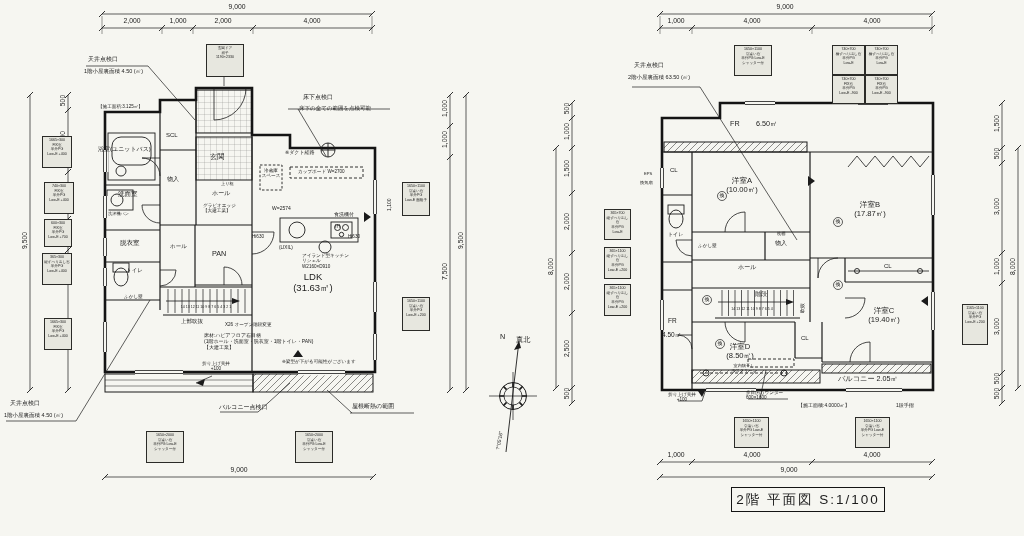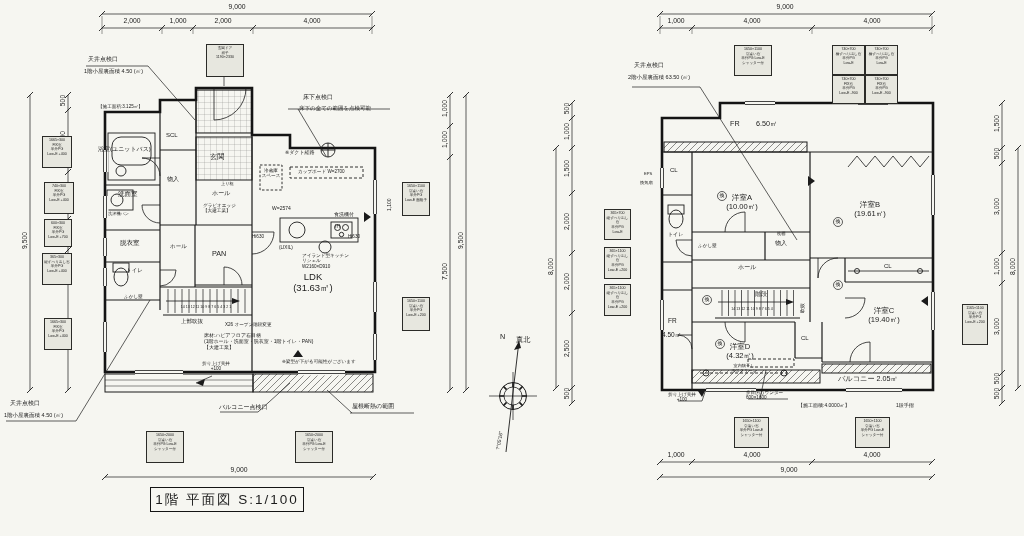--- a/index.html
+++ b/index.html
@@ -250,21 +250,20 @@
 Low-E +200</div>
 <div class="spec" style="left:146px;top:431px;width:36px;height:29px;">1650×2000
 引違い窓
 半外PG Low-E
 シャッター付</div>
 <div class="spec" style="left:295px;top:431px;width:36px;height:29px;">1650×2000
 引違い窓
 半外PG Low-E
 シャッター付</div>
 
-<div class="title" style="left:150px;top:487px;width:152px;height:23px;">1階 平面図 S:1/100</div>
 
 <div class="t f7" style="left:500px;top:333px;">N</div>
 <div class="t f7" style="left:516px;top:336px;">真北</div>
 <div class="t f5" style="left:486px;top:432px;transform:rotate(-80deg);width:30px;">7°05′16″</div>
 
 <div class="dim" style="left:755px;top:3px;">9,000</div>
 <div class="dim" style="left:646px;top:17px;">1,000</div>
 <div class="dim" style="left:722px;top:17px;">4,000</div>
 <div class="dim" style="left:842px;top:17px;">4,000</div>
 <div class="dim" style="left:646px;top:451px;">1,000</div>
@@ -283,28 +282,28 @@
 <div class="dimv" style="left:974px;top:150px;">500</div>
 <div class="dimv" style="left:974px;top:203px;">3,000</div>
 <div class="dimv" style="left:974px;top:263px;">1,000</div>
 <div class="dimv" style="left:974px;top:323px;">3,000</div>
 <div class="dimv" style="left:974px;top:375px;">500</div>
 <div class="dimv" style="left:974px;top:390px;">500</div>
 <div class="dimv" style="left:990px;top:263px;">8,000</div>
 
 <div class="t f7" style="left:730px;top:120px;">FR</div>
 <div class="t f7" style="left:756px;top:120px;">6.50㎡</div>
-<div class="t f75 c" style="left:710px;top:194px;width:64px;">洋室A
+<div class="t f75 c" style="left:710px;top:177px;width:64px;">洋室A
 (10.00㎡)</div>
 <div class="t f75 c" style="left:838px;top:201px;width:64px;">洋室B
-(19.61㎡)</div>
+(17.87㎡)</div>
 <div class="t f75 c" style="left:852px;top:307px;width:64px;">洋室C
 (19.40㎡)</div>
 <div class="t f75 c" style="left:708px;top:343px;width:64px;">洋室D
-(4.32㎡)</div>
+(8.50㎡)</div>
 <div class="t f65" style="left:668px;top:317px;">FR</div>
 <div class="t f65" style="left:662px;top:331px;">4.50㎡</div>
 <div class="t f6" style="left:670px;top:167px;">CL</div>
 <div class="t f6" style="left:884px;top:263px;">CL</div>
 <div class="t f6" style="left:801px;top:335px;">CL</div>
 <div class="t f6" style="left:775px;top:240px;">物入</div>
 <div class="t f4" style="left:777px;top:232px;">枕棚</div>
 <div class="t f6" style="left:738px;top:264px;">ホール</div>
 <div class="t f5" style="left:668px;top:232px;">トイレ</div>
 <div class="t f6" style="left:755px;top:291px;">階段</div>
@@ -370,14 +369,15 @@
 Low-E +200</div>
 <div class="spec" style="left:734px;top:417px;width:33px;height:28px;">1650×1100
 引違い窓
 半外PG Low-E
 シャッター付</div>
 <div class="spec" style="left:855px;top:417px;width:33px;height:28px;">1650×1100
 引違い窓
 半外PG Low-E
 シャッター付</div>
 
+<div class="title" style="left:731px;top:487px;width:152px;height:23px;">2階 平面図 S:1/100</div>
 
 </div>
 
 </body></html>

